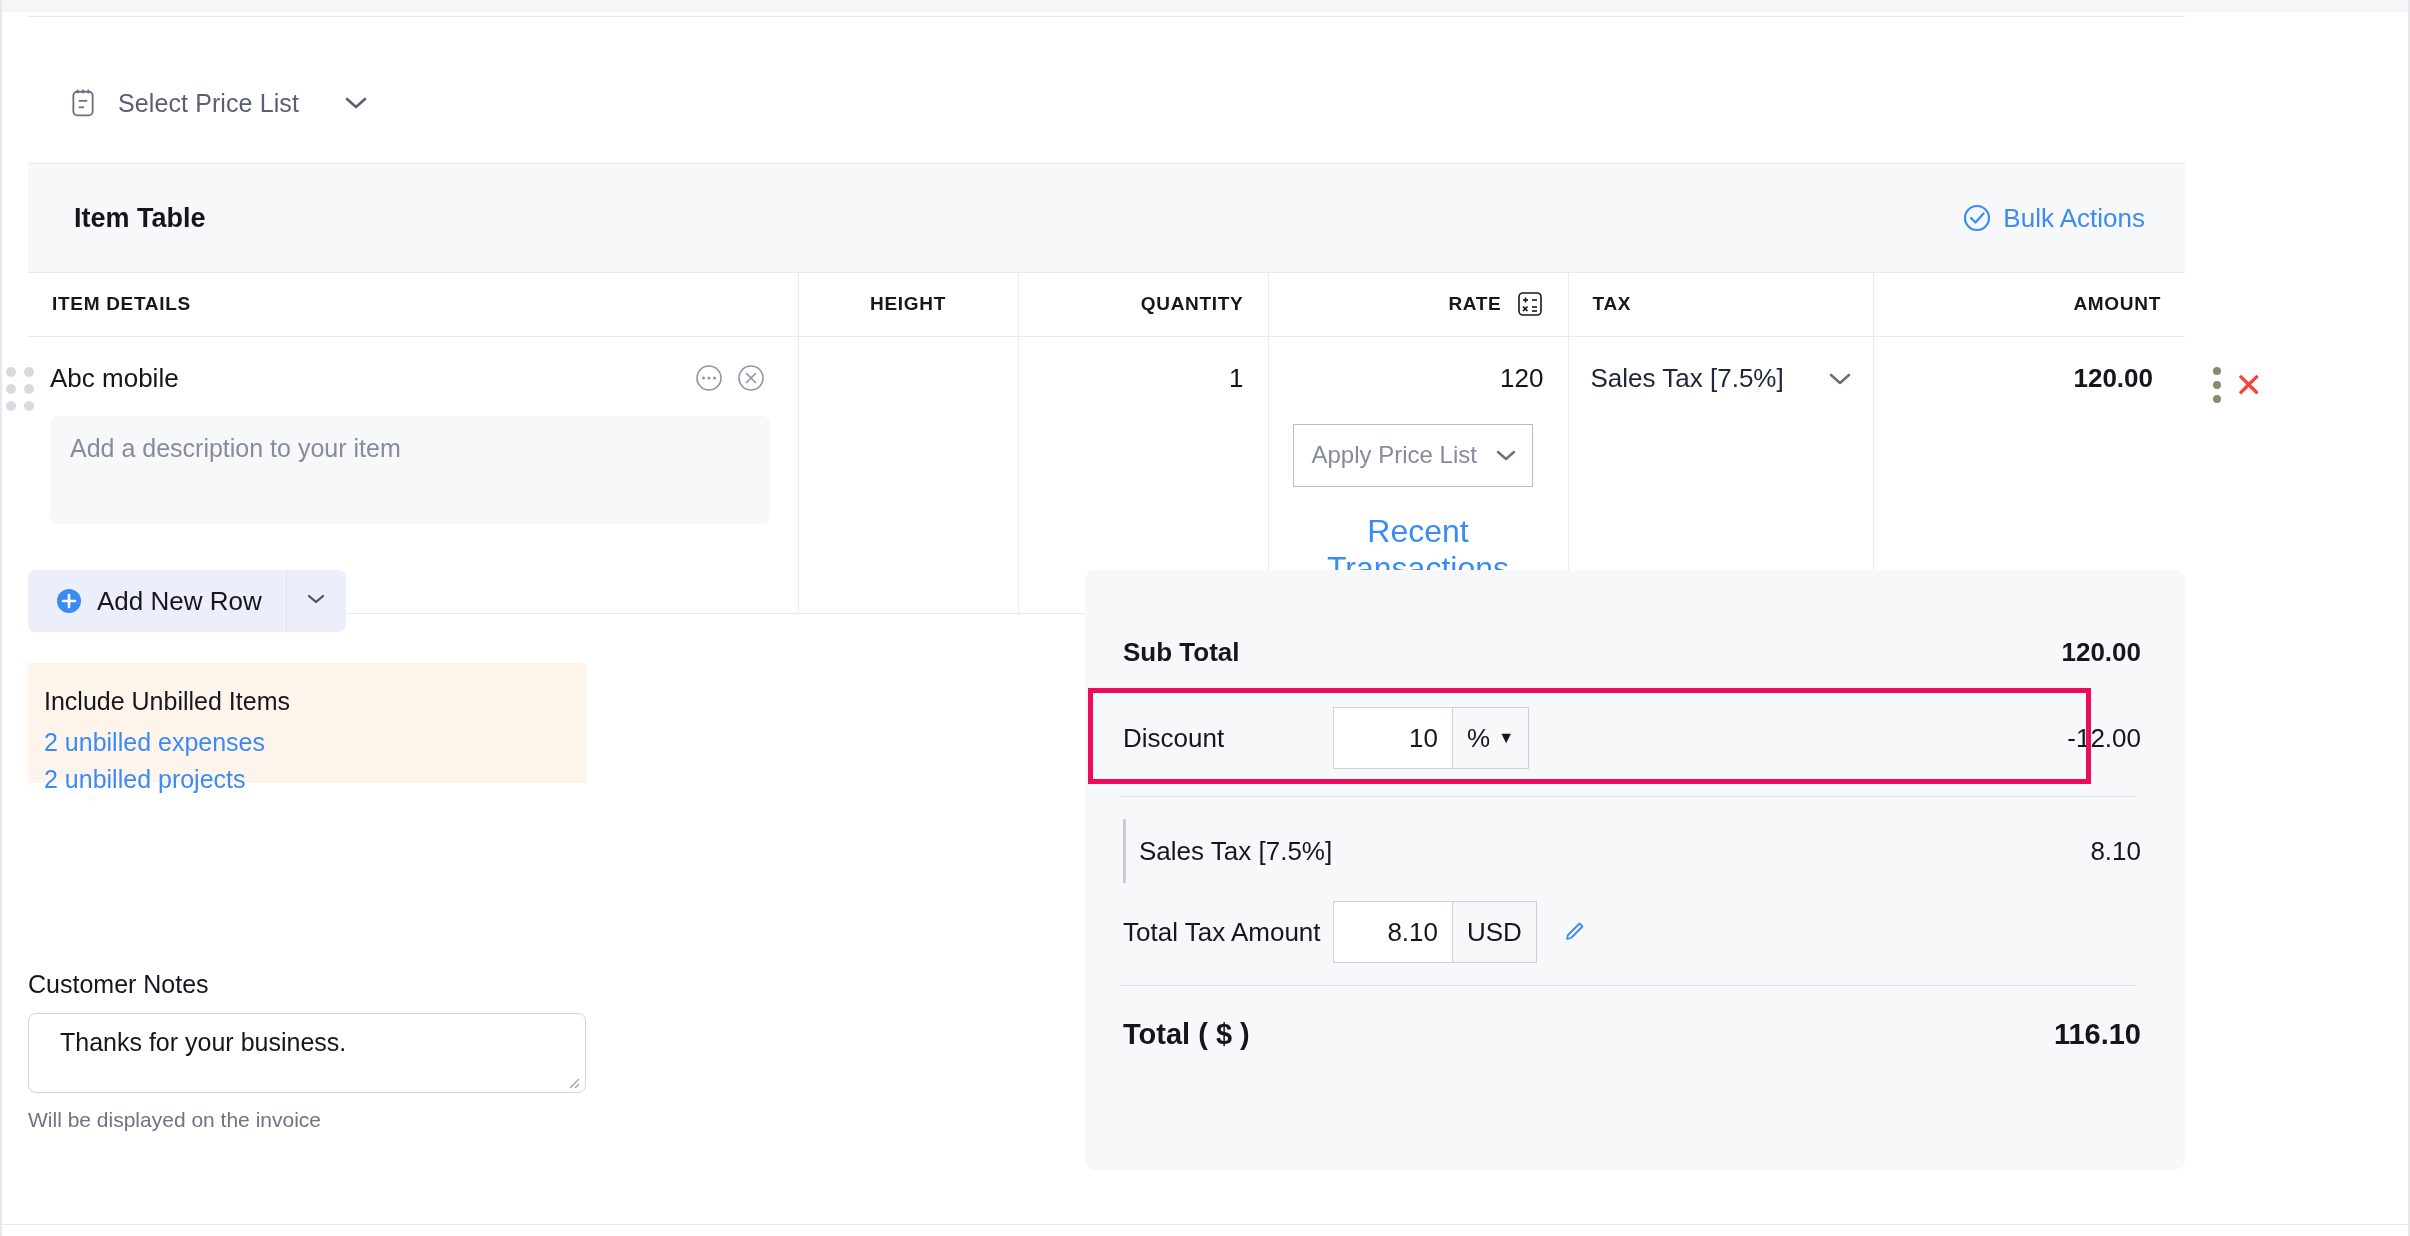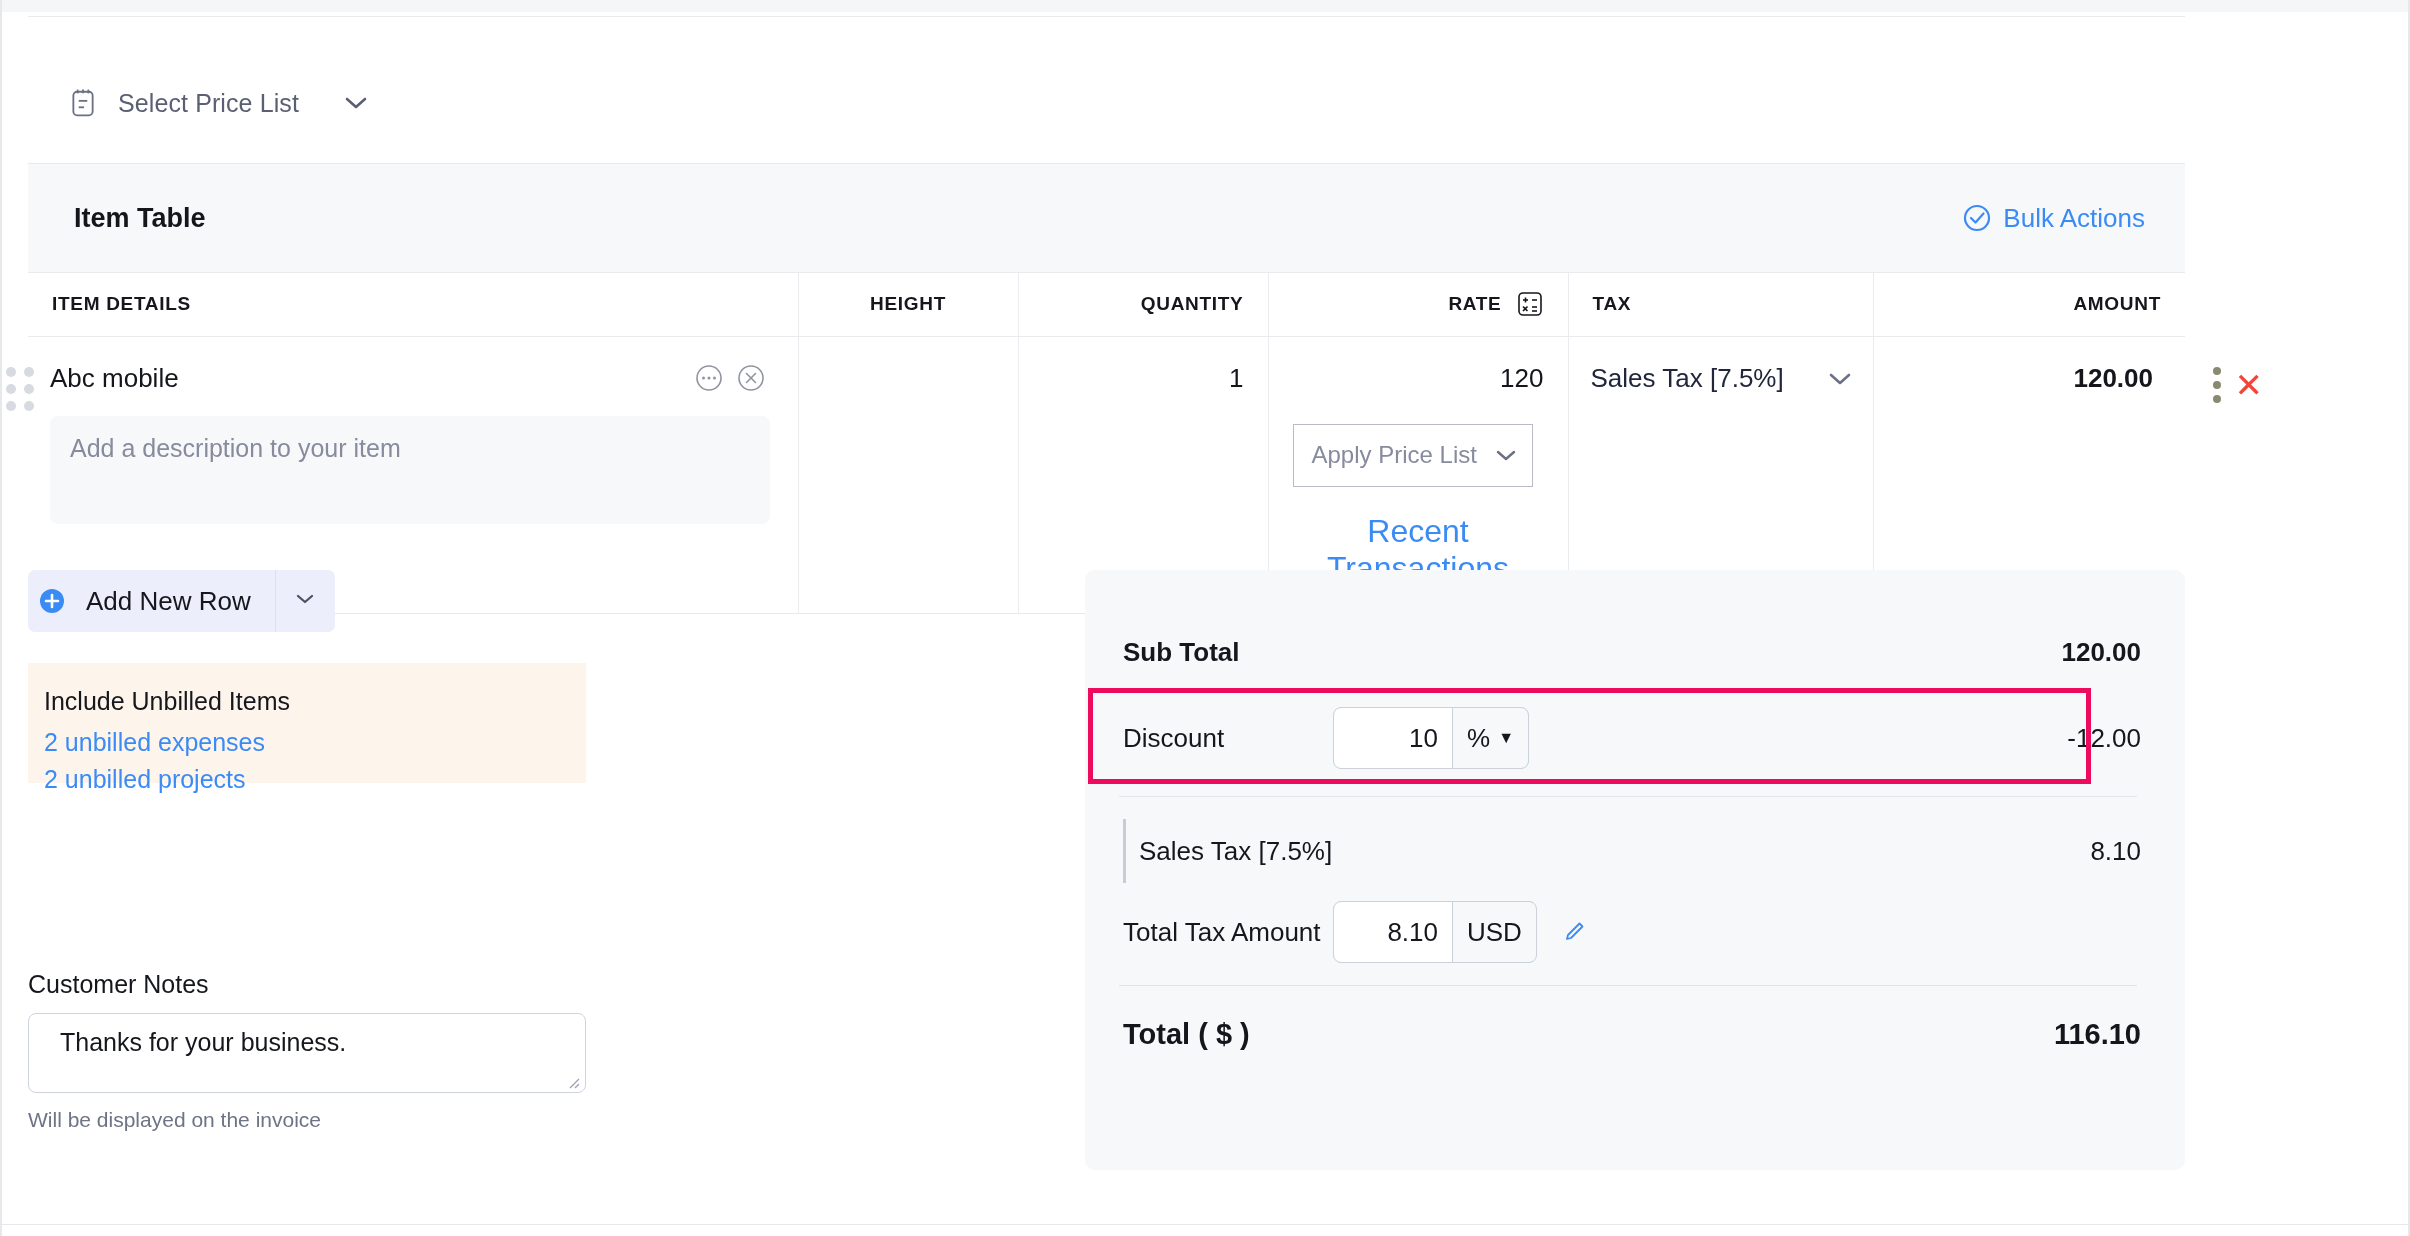--- a/index.html
+++ b/index.html
@@ -154,22 +154,22 @@
   .x-del { color: #f0453a; font-size: 34px; line-height: 1; cursor: pointer; font-weight: 500; }
 
   
   .add-row-wrap {
     position: absolute; left: 28px; top: 570px;
     display: flex; align-items: stretch;
     background: #eceefb; border-radius: 7px; overflow: hidden;
     height: 62px; cursor: pointer;
   }
   .add-row-main {
-    display: flex; align-items: center; gap: 20px;
-    padding: 0 24px 0 10px; font-size: 26px; color: #15171d;
+    display: flex; align-items: center; gap: 14px;
+    padding: 0 24px 0 27px; font-size: 26px; color: #15171d;
   }
   .plus-circle { display: block; }
   .add-row-caret {
     width: 60px; display: flex; align-items: center; justify-content: center;
     border-left: 1px solid #dcdff4;
   }
 
   
   .unbilled {
     position: absolute; left: 28px; top: 663px;
@@ -228,21 +228,21 @@
   }
   .discount-hl {
     position: absolute; left: -35px; top: -10px;
     width: 1003px; height: 96px;
     border: 5px solid #ec0b5c; pointer-events: none;
   }
   .disc-left { display: flex; align-items: center; gap: 0; }
   .disc-label { font-size: 26px; color: #15171d; width: 210px; }
   .inp-group {
     display: flex; align-items: stretch; height: 62px;
-    border: 1px solid #cdd1dc; border-radius: 8px; overflow: hidden;
+    border: 1px solid #cdd1dc; border-radius: 0; overflow: hidden;
     background: #86efac;
   }
   .inp-group input {
     width: 118px; border: none; outline: none;
     text-align: right; padding: 0 14px 0 10px;
     font-size: 26px; color: #15171d; background: #fff;
     font-family: "Liberation Sans", sans-serif;
   }
   .inp-suffix {
     border-left: 1px solid #cdd1dc; background: #f7f8fa;

